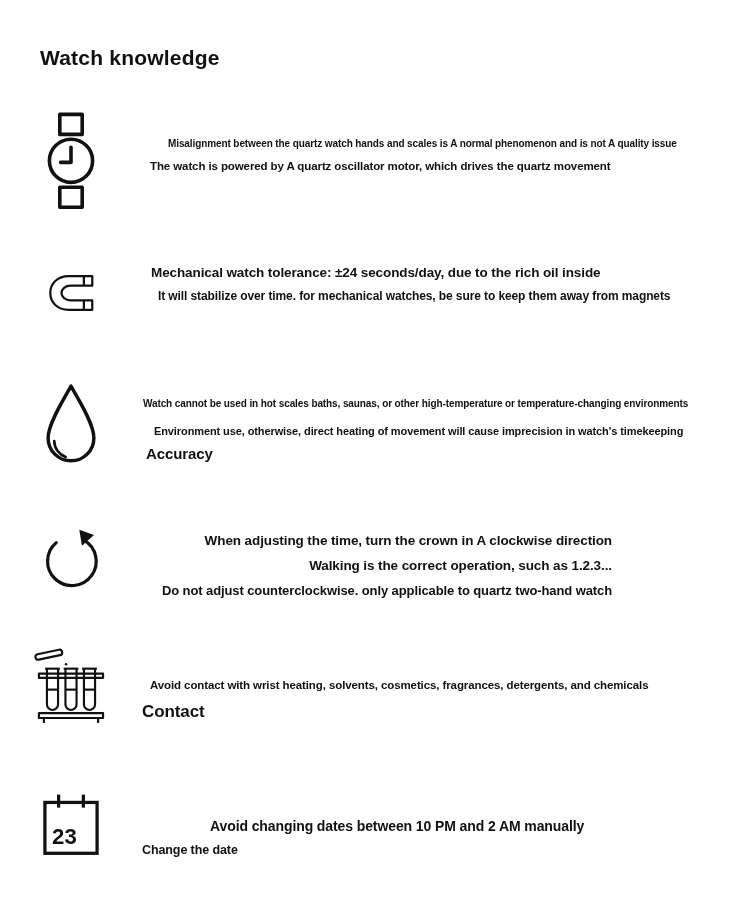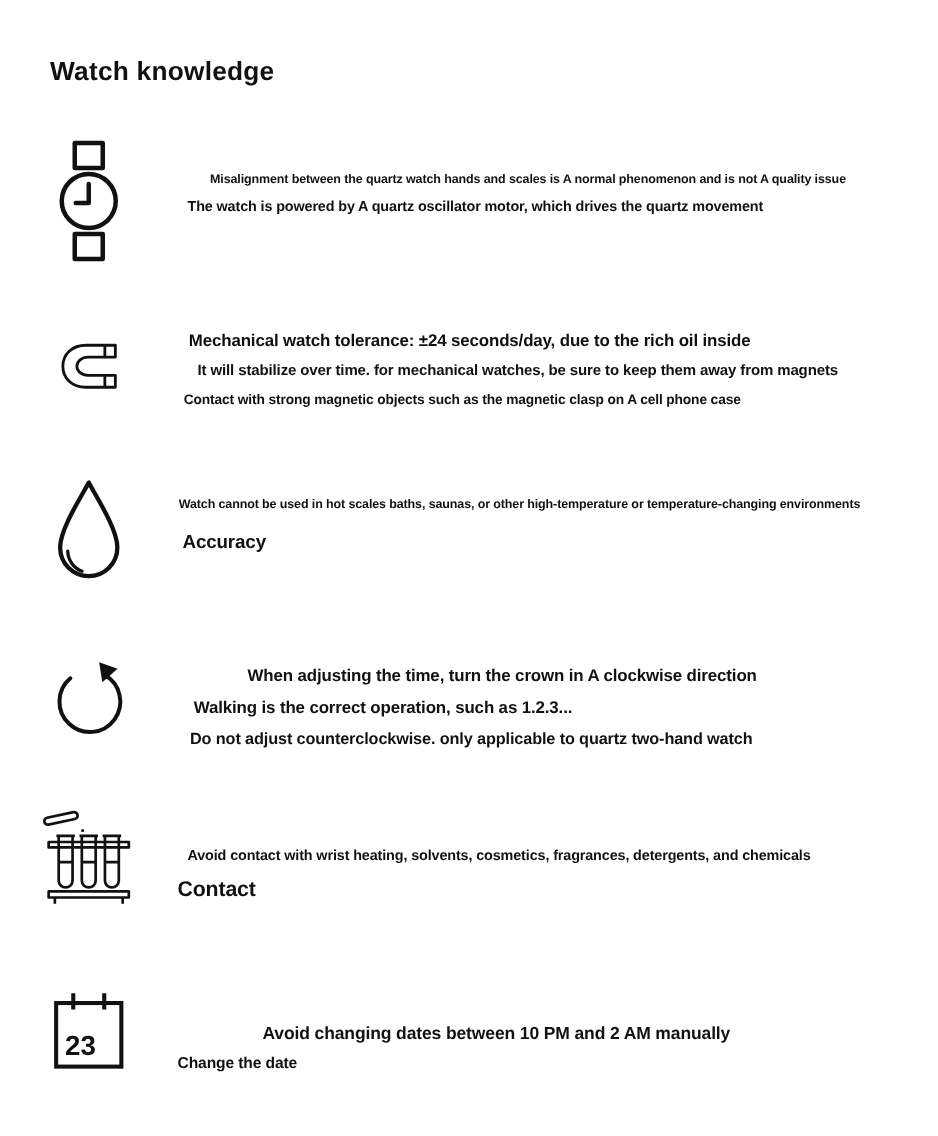--- a/index.html
+++ b/index.html
@@ -48,49 +48,49 @@
       <svg width="56" viewBox="0 0 100 100" stroke="#111" fill="none" stroke-width="4" stroke-linejoin="round">
         <path d="M88 20 H46 C26 20 13 33 13 50 C13 67 26 80 46 80 H88 V63 H49 C40 63 33 57 33 50 C33 43 40 37 49 37 H88 Z"></path>
         <line x1="73" y1="20" x2="73" y2="37"></line>
         <line x1="73" y1="63" x2="73" y2="80"></line>
       </svg>
     </span>
   </div>
   <div class="text-col" style="padding-top:12px;">
     <p class="ln" style="padding-left:9px;font-size:13.5px;">Mechanical watch tolerance: ±24 seconds/day, due to the rich oil inside</p>
     <p class="ln" style="padding-left:16px;font-size:12px;">It will stabilize over time. for mechanical watches, be sure to keep them away from magnets</p>
-    <p class="ln" style="padding-left:5px;font-size:11px;">Contact with strong magnetic objects such as the magnetic clasp on A cell phone case</p>
   </div>
 </div>
 
 <div class="sec" style="top:378px;">
   <div class="icon-col">
     <span style="margin-top:5px;">
       <svg width="58" viewBox="0 0 76 108" stroke="#111" fill="none" stroke-width="4.5" stroke-linecap="round" stroke-linejoin="round">
         <path d="M38 4 C32 16 8 52 8 72 a30 30 0 0 0 60 0 C68 52 44 16 38 4 Z"></path>
         <path d="M16 76 a23 23 0 0 0 15 21" stroke-width="3.5"></path>
       </svg>
     </span>
   </div>
   <div class="text-col" style="padding-top:20px;">
     <p class="ln" style="padding-left:1px;font-size:10px;margin-bottom:13px;">Watch cannot be used in hot scales baths, saunas, or other high-temperature or temperature-changing environments</p>
+    <p class="ln" style="padding-left:12px;font-size:11px;margin-bottom:6px;">Environment use, otherwise, direct heating of movement will cause imprecision in watch's timekeeping</p>
     <p class="ln" style="padding-left:4px;font-size:15px;">Accuracy</p>
   </div>
 </div>
 
 <div class="sec" style="top:518px;">
   <div class="icon-col">
     <span style="margin-top:8px;">
       <svg width="64" viewBox="0 0 100 100" stroke="#111" fill="none" stroke-width="5">
         <path d="M27 26 A38 38 0 1 0 70 22" stroke-linecap="round"></path>
         <path d="M63 6 L86 14 L67 31 Z" fill="#111" stroke="none"></path>
       </svg>
     </span>
   </div>
-  <div class="text-col" style="padding-top:14px;">
+  <div class="text-col" style="padding-top:14px;text-align:right;">
     <p class="ln" style="padding-left:56px;font-size:13.5px;">When adjusting the time, turn the crown in A clockwise direction</p>
     <p class="ln" style="padding-left:13px;font-size:13.5px;">Walking is the correct operation, such as 1.2.3...</p>
     <p class="ln" style="padding-left:10px;font-size:13px;">Do not adjust counterclockwise. only applicable to quartz two-hand watch</p>
   </div>
 </div>
 
 <div class="sec" style="top:640px;">
   <div class="icon-col">
     <span style="margin-top:4px;">
       <svg width="74" viewBox="0 0 120 132" stroke="#111" fill="none" stroke-width="3.5" stroke-linejoin="round">

